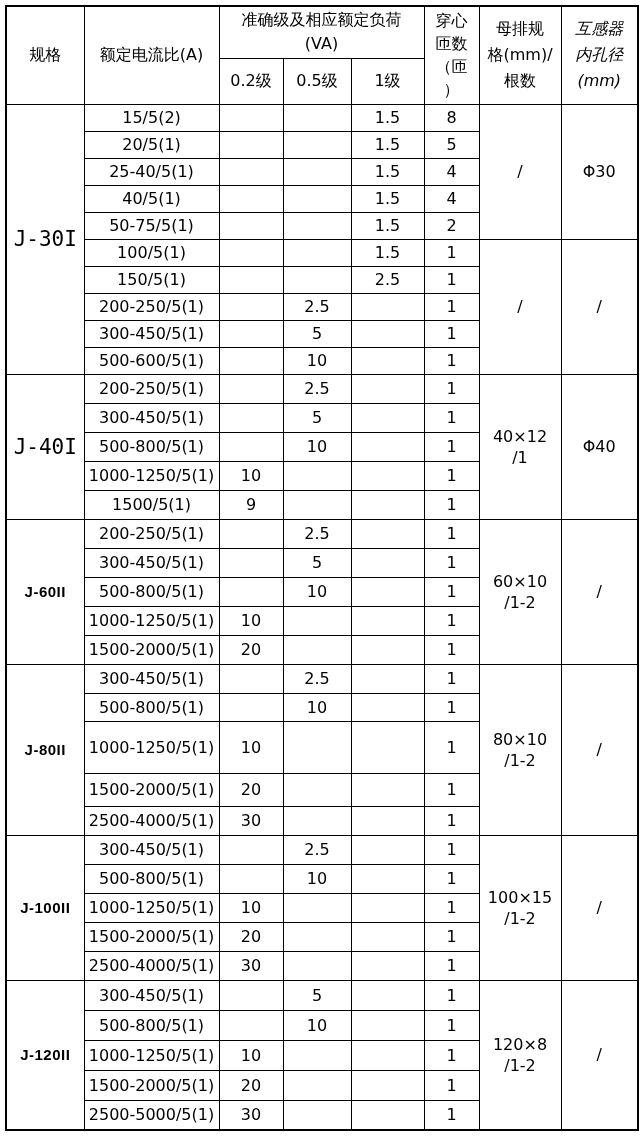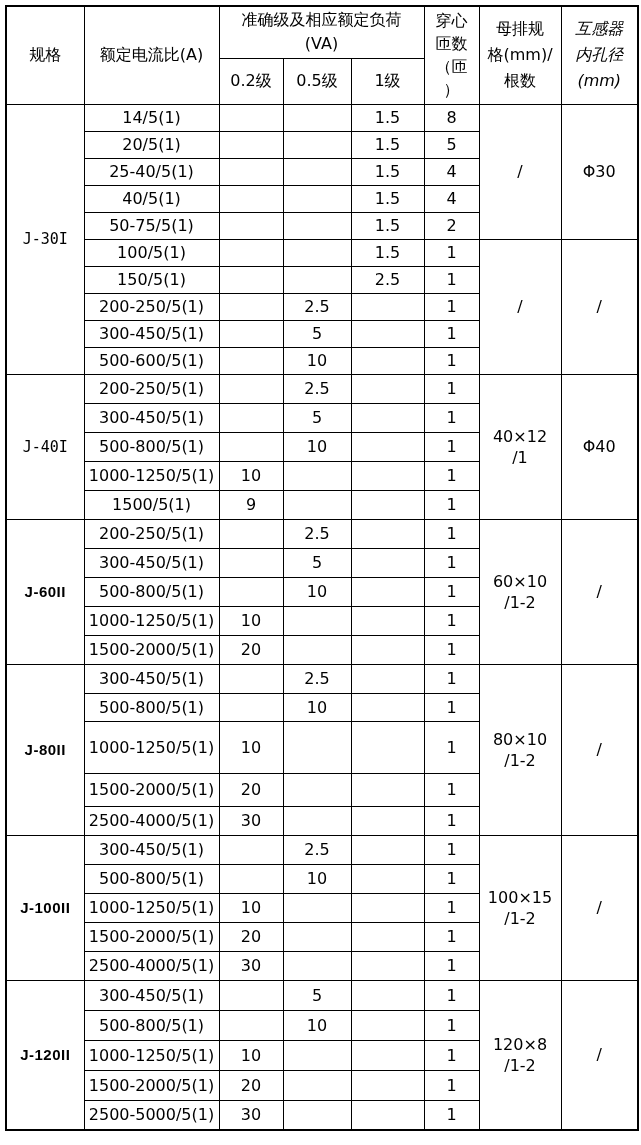--- a/index.html
+++ b/index.html
@@ -56,21 +56,21 @@
   tbody.g3 tr:nth-child(1) { height: 29px; }
   tbody.g3 tr:nth-child(2) { height: 28px; }
   tbody.g3 tr:nth-child(3) { height: 52px; }
   tbody.g3 tr:nth-child(4) { height: 33px; }
   tbody.g3 tr:nth-child(5) { height: 29px; }
   tbody.g5 tr { height: 30px; }
 
   
   tbody.g0 td.spec, tbody.g1 td.spec {
     font-family: "DejaVu Sans Mono", monospace;
-    font-size: 15px;
+    font-size: 21px;
   }
   tbody.g2 td.spec, tbody.g3 td.spec, tbody.g4 td.spec, tbody.g5 td.spec {
     font-family: "Liberation Sans", sans-serif;
     font-weight: 600;
     font-size: 15px;
     letter-spacing: 0.5px;
   }
 
   td.busbar div { line-height: 21px; }
 </style>
@@ -117,21 +117,21 @@
       <tr class="hr2">
         <th>0.2级</th>
         <th>0.5级</th>
         <th>1级</th>
       </tr>
     </thead>
 
   <tbody class="grp g0">
         <tr>
           <td rowspan="10" class="spec">J-30I</td>
-          <td class="ratio">14/5(1)</td>
+          <td class="ratio">15/5(2)</td>
           <td class="c02"></td>
           <td class="c05"></td>
           <td class="c1">1.5</td>
           <td class="turns">8</td>
           <td rowspan="5" class="busbar">
             <div>/</div>
           </td>
           <td rowspan="5" class="bore">Φ30</td>
         </tr>
         <tr>

